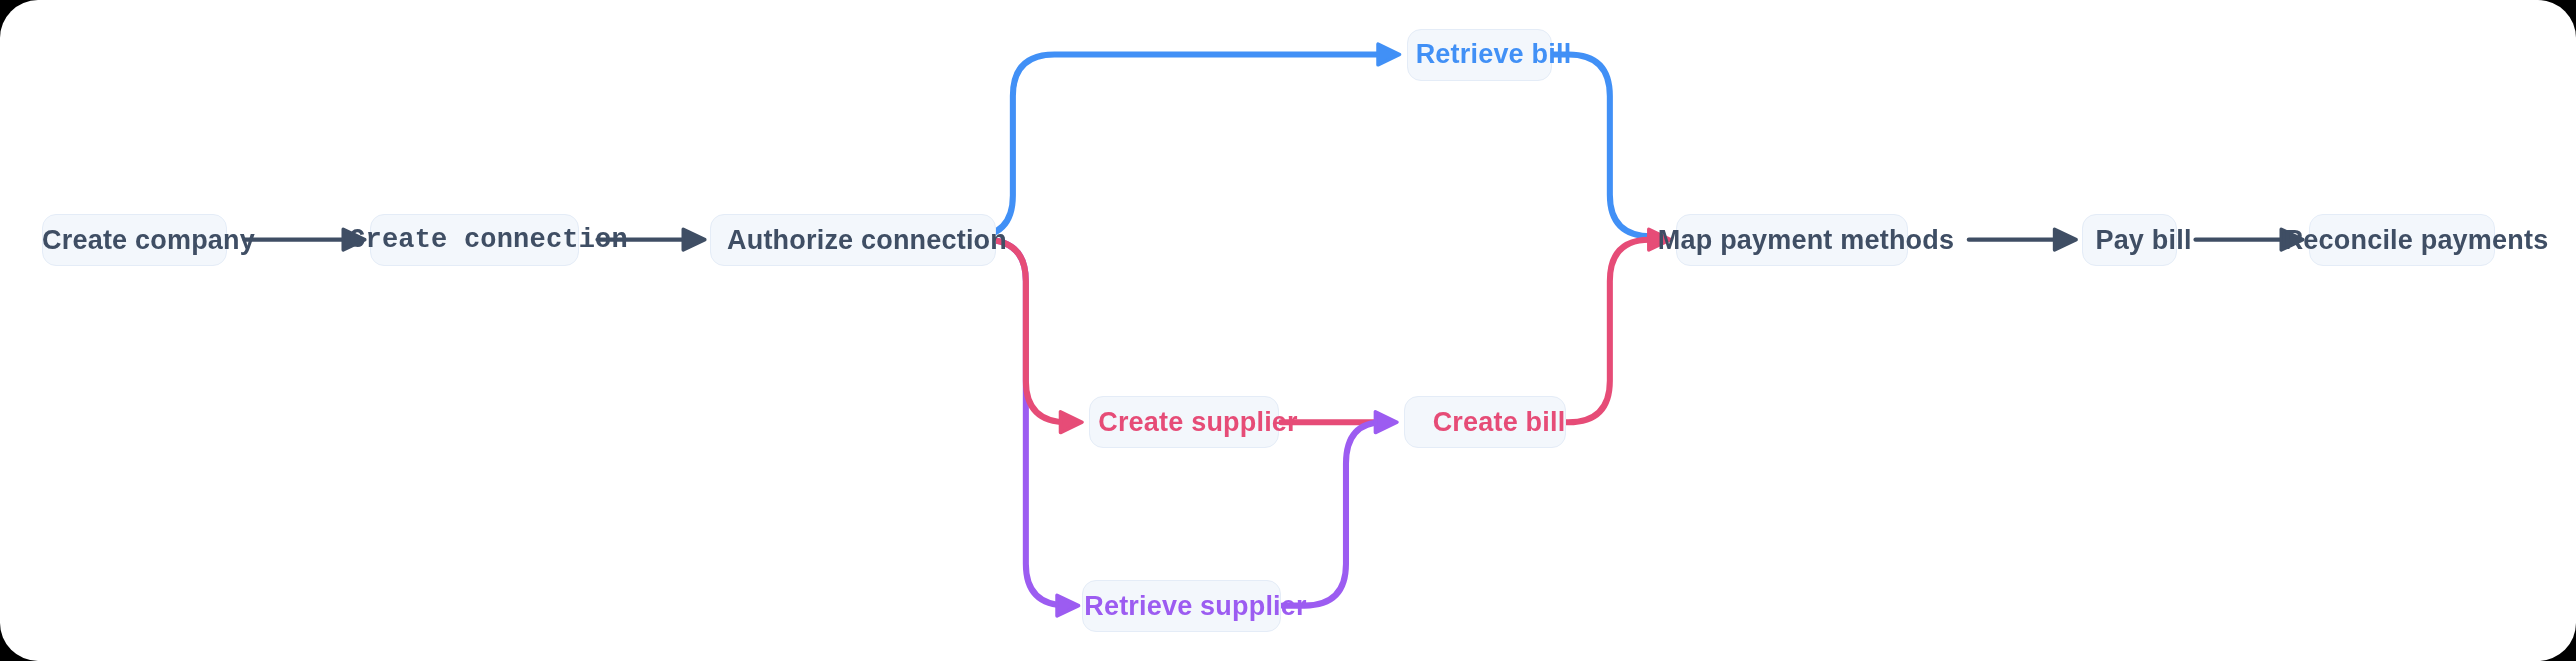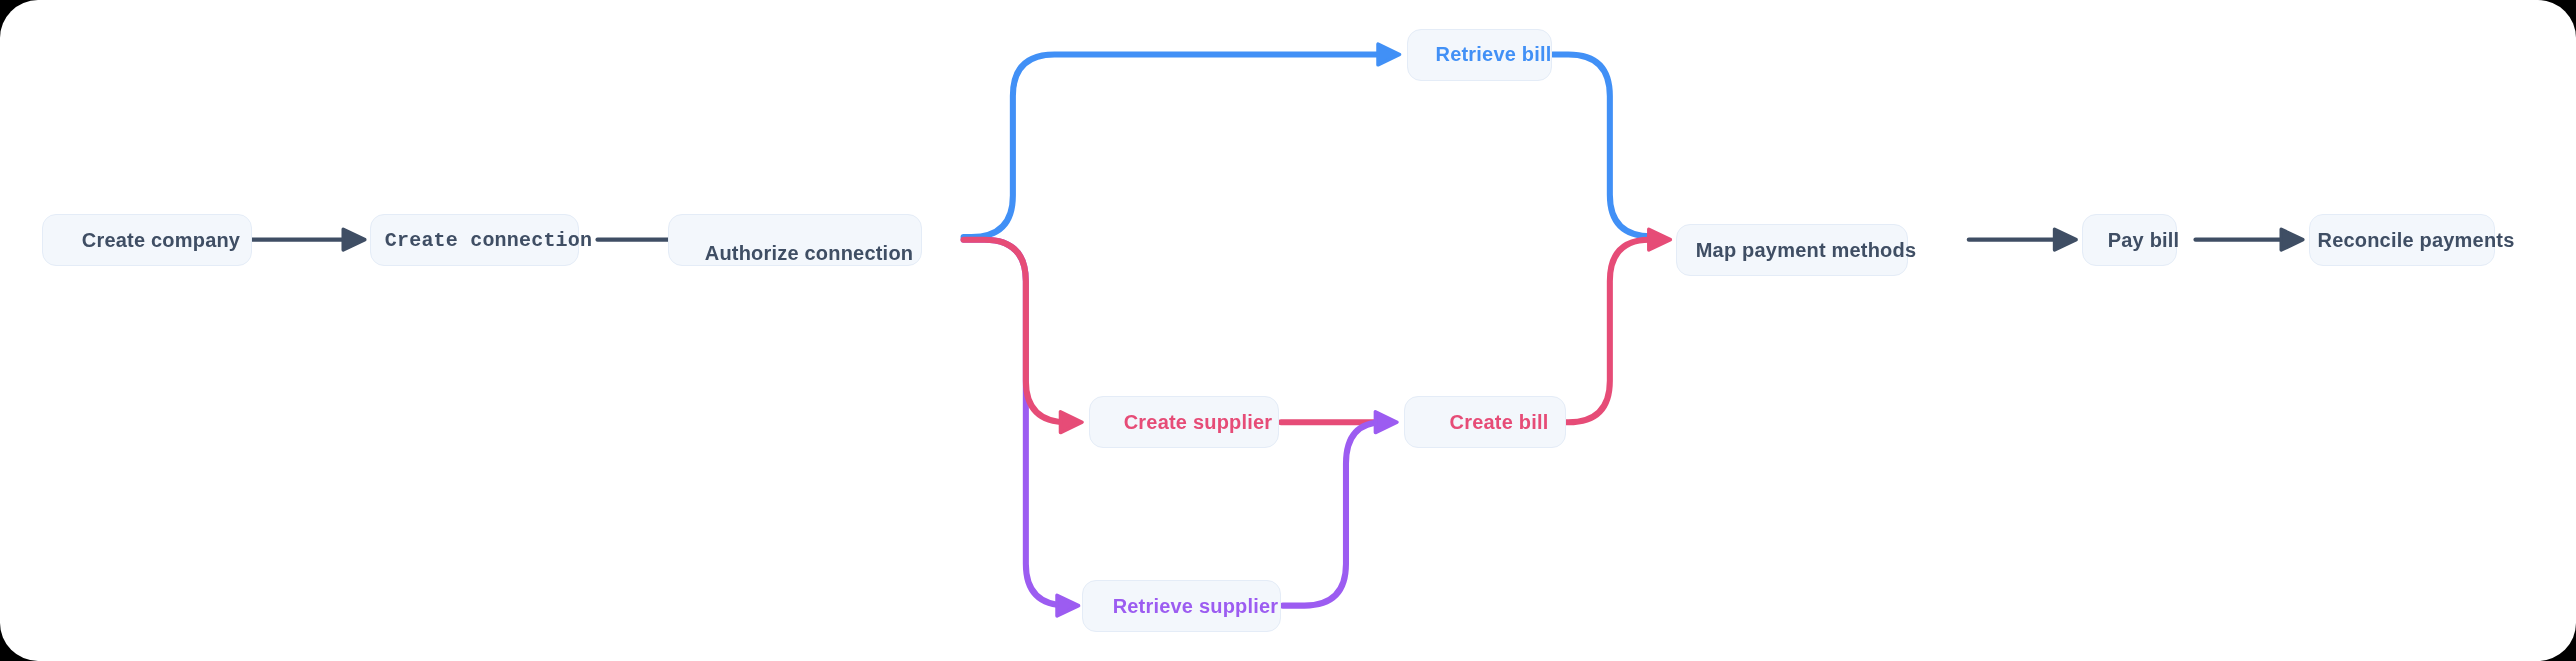--- a/index.html
+++ b/index.html
@@ -3,21 +3,21 @@
 <meta charset="utf-8">
 <style>
   html,body{margin:0;padding:0;background:#000;}
   body{width:2576px;height:661px;font-family:"Liberation Sans","DejaVu Sans",sans-serif;}
   .canvas{position:relative;width:2576px;height:661px;background:#fff;border-radius:38px;overflow:hidden;}
   .edges{position:absolute;left:0;top:0;width:100%;height:100%;}
   .node{
     position:absolute;display:flex;align-items:center;justify-content:center;
     background:#f3f7fc;border:1.7px solid #e4ecf7;border-radius:14px;
     box-sizing:border-box;white-space:nowrap;
-    font-size:20px;font-weight:600;letter-spacing:0.2px;color:#3f4e64;padding-left:28px;
+    font-size:27px;font-weight:600;letter-spacing:0.2px;color:#3f4e64;padding-left:28px;
   }
   .node.blue{color:#4190f6;}
   .node.pink{color:#e64c77;}
   .node.purple{color:#9c5cf1;}
 </style>
 </head>
 <body>
 
 <div class="canvas">
   <svg class="edges" viewBox="0 0 2976 764">
@@ -35,42 +35,42 @@
       <path d="M1614 488 L1589 476 L1589 500 Z" fill="#9c5cf1" stroke="#9c5cf1" stroke-width="4" stroke-linejoin="round"></path>
       <path d="M282 277 H399" fill="none" stroke="#3f4e64" stroke-width="5" stroke-linecap="round"></path>
       <path d="M421 277 L396 265 L396 289 Z" fill="#3f4e64" stroke="#3f4e64" stroke-width="4" stroke-linejoin="round"></path>
       <path d="M690 277 H792" fill="none" stroke="#3f4e64" stroke-width="5" stroke-linecap="round"></path>
       <path d="M814 277 L789 265 L789 289 Z" fill="#3f4e64" stroke="#3f4e64" stroke-width="4" stroke-linejoin="round"></path>
       <path d="M2275 277 H2377" fill="none" stroke="#3f4e64" stroke-width="5" stroke-linecap="round"></path>
       <path d="M2399 277 L2374 265 L2374 289 Z" fill="#3f4e64" stroke="#3f4e64" stroke-width="4" stroke-linejoin="round"></path>
       <path d="M2537 277 H2639" fill="none" stroke="#3f4e64" stroke-width="5" stroke-linecap="round"></path>
       <path d="M2661 277 L2636 265 L2636 289 Z" fill="#3f4e64" stroke="#3f4e64" stroke-width="4" stroke-linejoin="round"></path>
     </svg>
-<div class="node dark" style="left: 42px; top: 214px; width: 210px; height: 52px; text-align: center;">
+<div class="node dark" style="left: 42px; top: 214px; width: 185px; height: 52px; text-align: center;">
       <span>Create company</span>
     </div>
     <div class="node dark" style="left: 370px; top: 214px; width: 209px; height: 52px; font-family: Liberation Mono, monospace;">
       <span>Create connection</span>
     </div>
-    <div class="node dark" style="left: 668px; top: 214px; width: 254px; height: 52px; align-items: flex-end;">
+    <div class="node dark" style="left: 710px; top: 214px; width: 286px; height: 52px;">
       <span>Authorize connection</span>
     </div>
     <div class="node blue" style="left: 1407px; top: 28.6px; width: 145px; height: 52px;">
       <span>Retrieve bill</span>
     </div>
     <div class="node pink" style="left: 1089px; top: 396px; width: 190px; height: 52px;">
       <span>Create supplier</span>
     </div>
     <div class="node pink" style="left: 1404px; top: 396px; width: 162px; height: 52px;">
       <span>Create bill</span>
     </div>
     <div class="node purple" style="left: 1082px; top: 580px; width: 199px; height: 52px;">
       <span>Retrieve supplier</span>
     </div>
-    <div class="node dark" style="left: 1676px; top: 224px; width: 232px; height: 52px;">
+    <div class="node dark" style="left: 1676px; top: 214px; width: 232px; height: 52px;">
       <span>Map payment methods</span>
     </div>
     <div class="node dark" style="left: 2082px; top: 214px; width: 95px; height: 52px; border-radius: 14px;">
       <span>Pay bill</span>
     </div>
     <div class="node dark" style="left: 2309px; top: 214px; width: 186px; height: 52px;">
       <span>Reconcile payments</span>
     </div>
   </div>
 

